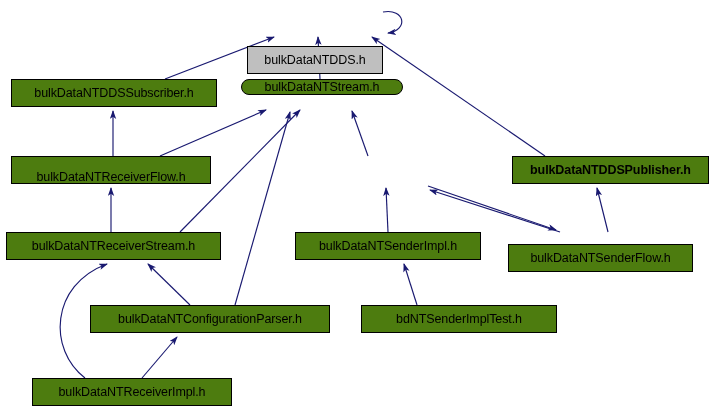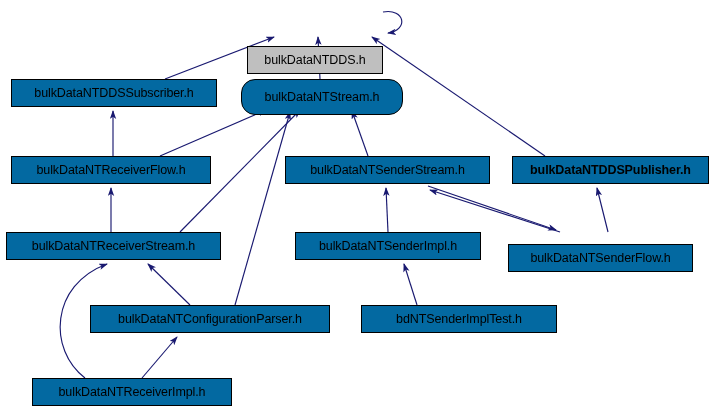--- a/index.html
+++ b/index.html
@@ -22,21 +22,21 @@
     left: 0;
     top: 0;
     width: 717px;
     height: 412px;
     pointer-events: none;
   }
   .node {
     position: absolute;
     box-sizing: border-box;
     border: 1px solid #000000;
-    background: #0369a1;
+    background: #4d7c0f;
     color: #000000;
     font-size: 12.5px;
     line-height: 1;
     display: flex;
     align-items: center;
     justify-content: center;
     white-space: nowrap;
     letter-spacing: -0.1px;
     z-index: 2;
   }
@@ -86,31 +86,28 @@
   </svg>
 
   <div class="node root" style="left:247px; top:18px; width:136px; height:28px;margin-top:28px;">
     <span>bulkDataNTDDS.h</span>
   </div>
 
   <div class="node" style="left:11px; top:79px; width:206px; height:28px;">
     <span>bulkDataNTDDSSubscriber.h</span>
   </div>
 
-  <div class="node" style="left:241px; top:79px; width:162px; height:36px;border-radius:14px;">
+  <div class="node" style="left:241px; top:79px; width:162px; height:16px;border-radius:14px;">
     <span>bulkDataNTStream.h</span>
   </div>
 
-  <div class="node" style="left:11px; top:156px; width:200px; height:28px;">
+  <div class="node" style="left:11px; top:156px; width:200px; height:28px;align-items:flex-end;">
     <span>bulkDataNTReceiverFlow.h</span>
   </div>
 
-  <div class="node" style="left:285px; top:156px; width:205px; height:28px;">
-    <span>bulkDataNTSenderStream.h</span>
-  </div>
 
   <div class="node" style="left:512px; top:156px; width:197px; height:28px;font-weight:bold;">
     <span>bulkDataNTDDSPublisher.h</span>
   </div>
 
   <div class="node" style="left:6px; top:232px; width:215px; height:28px;">
     <span>bulkDataNTReceiverStream.h</span>
   </div>
 
   <div class="node" style="left:295px; top:232px; width:186px; height:28px;">

